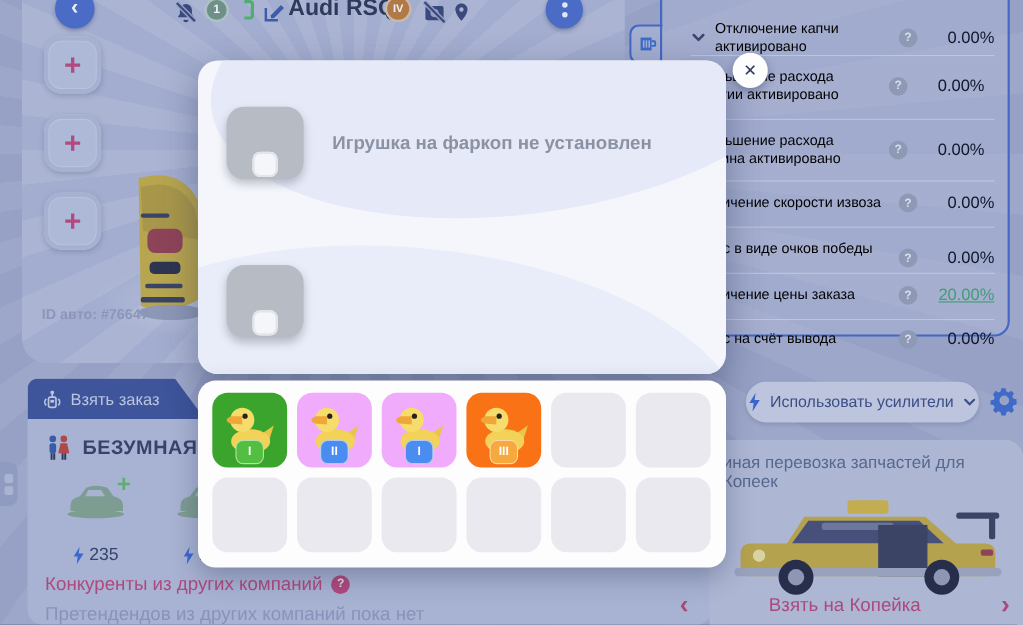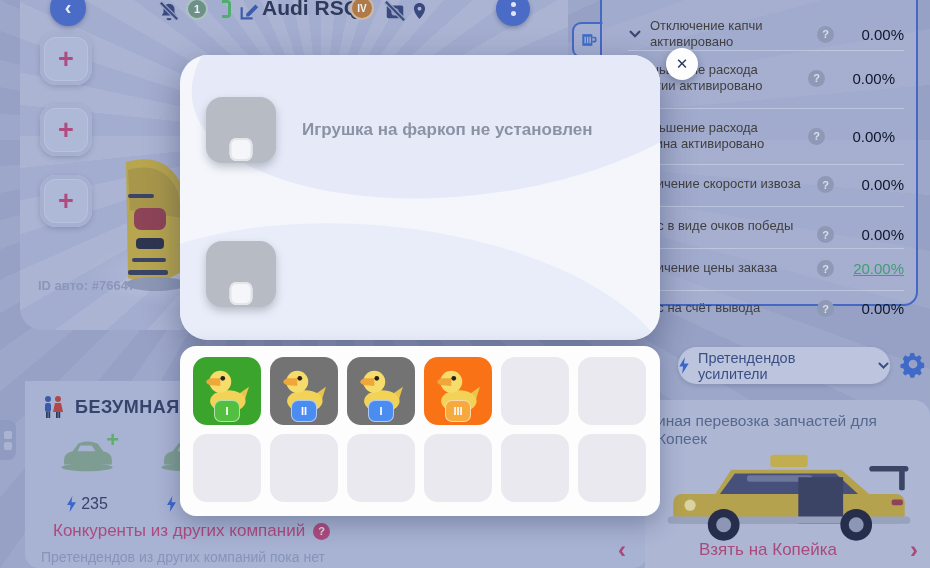--- a/index.html
+++ b/index.html
@@ -46,21 +46,21 @@
   .grn-bracket{position:absolute;left:222px;top:0px;width:9px;height:18px;
     border:3px solid #4fae6e;border-left:none;border-radius:0 4px 4px 0;}
   
   .bonus{position:absolute;left:600px;top:-14px;width:318px;height:320px;
     border:2px solid #4468c4;border-radius:14px;background:rgba(175,185,215,.45);}
   .mug-tab{position:absolute;left:572px;top:22px;width:31px;height:36px;
     border:2px solid #4468c4;border-right:none;border-radius:9px 0 0 9px;
     background:#a4aed0;display:flex;align-items:center;justify-content:center;cursor:pointer;}
   .mug-tab svg{width:20px;height:20px;color:#3b6cc8;}
   .brow{position:absolute;left:26px;width:276px;display:flex;align-items:center;gap:8px;}
-  .brow .lbl{flex:1;font-size:13px;color:#404040;line-height:1.25;}
+  .brow .lbl{flex:1;font-size:13px;color:#000000;line-height:1.25;}
   .brow .q{width:17px;height:17px;border-radius:50%;background:#8e99b6;color:#d8dfee;
     font-size:11px;font-weight:bold;display:flex;align-items:center;justify-content:center;flex:none;cursor:pointer;}
   .brow .val{width:62px;text-align:right;font-size:15px;color:#0f172a;flex:none;}
   .brow .val.green{color:#3f9e72;text-decoration:underline;}
   .bsep{position:absolute;left:26px;width:276px;height:1px;background:rgba(235,240,250,.38);}
   .chev-d{width:14px;height:14px;flex:none;color:#3a4870;}
   .trophy{width:15px;height:15px;flex:none;color:#2f3b5e;margin-left:2px;}
   
   .order-tab{position:absolute;left:25px;top:344px;width:162px;height:38px;background:#3e549b;
     clip-path:polygon(0 0, calc(100% - 28px) 0, 100% 100%, 0 100%);
@@ -71,25 +71,25 @@
     background:#a8b2d2;border-radius:0 14px 14px 14px;}
   .evt-head{position:absolute;left:16px;top:14px;display:flex;align-items:center;gap:10px;}
   .evt-head .ppl{width:24px;height:24px;}
   .evt-head .t{font-size:18px;font-weight:bold;color:#36446c;letter-spacing:.5px;}
   .slot{position:absolute;top:52px;width:80px;text-align:center;}
   .slot .carsvg{width:62px;height:42px;color:#7d9c92;}
   .slot .plus{position:absolute;top:-6px;right:8px;color:#5fae6e;font-size:22px;font-weight:bold;}
   .energy{display:flex;align-items:center;justify-content:center;gap:4px;margin-top:16px;}
   .energy svg{width:11px;height:16px;color:#3b66cc;}
   .energy b{font-size:16px;color:#36446c;font-weight:normal;}
-  .comp-title{position:absolute;left:28px;top:140px;display:flex;align-items:center;gap:8px;
+  .comp-title{position:absolute;left:16px;top:140px;display:flex;align-items:center;gap:8px;
     font-size:17px;color:#ad4a7e;}
   .comp-title .q{width:17px;height:17px;border-radius:50%;background:#ad4a7e;color:#e9d8e2;
     font-size:11px;font-weight:bold;display:flex;align-items:center;justify-content:center;cursor:pointer;}
-  .comp-note{position:absolute;left:16px;top:168px;font-size:14px;color:#8793ba;}
+  .comp-note{position:absolute;left:16px;top:168px;font-size:17px;color:#8793ba;}
   .side-tab{position:absolute;left:0;top:420px;width:16px;height:40px;background:#8f9bc0;
     border-radius:0 8px 8px 0;display:flex;flex-direction:column;align-items:center;justify-content:center;gap:3px;cursor:pointer;}
   .side-tab i{width:8px;height:8px;background:#aab4d2;border-radius:2px;}
   
   .boost-btn{position:absolute;left:678px;top:347px;width:212px;height:37px;border-radius:19px;
     background:#bcc5dd;display:flex;align-items:center;justify-content:center;gap:8px;cursor:pointer;
     box-shadow:0 2px 4px rgba(50,60,100,.2);}
   .boost-btn svg.bolt{width:12px;height:17px;color:#3b66cc;}
   .boost-btn span{font-size:14.5px;color:#3b4f86;}
   .boost-btn svg.cd{width:13px;height:13px;color:#3b4f86;}
@@ -97,21 +97,21 @@
   .gear-btn svg{width:30px;height:30px;}
   
   .special{position:absolute;left:645px;top:400px;width:285px;height:168px;
     background:#adb7d4;border-radius:16px 16px 0 0;}
   .special .title{position:absolute;left:12px;top:12px;width:264px;font-size:15.5px;color:#57688e;}
   .special .taxi{position:absolute;left:8px;top:38px;width:272px;height:112px;}
   .carousel{position:absolute;left:618px;top:538px;width:300px;display:flex;align-items:center;}
   .carousel .nav{color:#aa4a7c;font-size:24px;font-weight:bold;cursor:pointer;line-height:1;}
   .carousel .cap{flex:1;text-align:center;font-size:17px;color:#aa4a7c;}
   
-  .modal{position:absolute;left:180px;top:55px;width:480px;height:285px;border-radius:28px;
+  .modal{position:absolute;left:180px;top:55px;width:480px;height:285px;border-radius:18px;
     background:#f4f6fc;box-shadow:0 12px 34px rgba(25,35,70,.38);overflow:hidden;z-index:10;}
   .wave1{position:absolute;right:-90px;top:-120px;width:560px;height:260px;border-radius:50%;
     background:#e6eaf8;transform:rotate(-7deg);}
   .wave2{position:absolute;left:-120px;top:170px;width:620px;height:300px;border-radius:50%;
     background:#e9edf9;transform:rotate(5deg);}
   .m-item{position:absolute;left:26px;display:flex;align-items:center;gap:26px;}
   .slot-ico{position:relative;width:70px;height:66px;border-radius:16px;background:#b7bbc3;
     box-shadow:0 4px 8px rgba(90,95,110,.35);flex:none;}
   .slot-ico i{position:absolute;left:50%;transform:translateX(-50%);bottom:2px;width:23px;height:23px;
     border-radius:7px;background:#f5f6f9;box-shadow:inset 0 0 0 2px #e3e5ea;}
@@ -120,21 +120,21 @@
   .m-close{position:absolute;left:666px;top:48px;width:32px;height:32px;border-radius:50%;background:#fdfdfe;
     color:#2e3a5c;font-size:15px;font-weight:bold;display:flex;align-items:center;justify-content:center;
     box-shadow:0 3px 8px rgba(25,35,70,.35);cursor:pointer;z-index:12;}
   
   .grid{position:absolute;left:180px;top:346px;width:480px;height:170px;border-radius:16px;
     background:#fdfdfe;box-shadow:0 8px 24px rgba(25,35,70,.3);z-index:10;
     display:grid;grid-template-columns:repeat(6,68px);grid-template-rows:repeat(2,68px);
     gap:9px;padding:11px 13px;}
   .cell{position:relative;border-radius:14px;background:#e9e9ef;cursor:pointer;
     display:flex;align-items:center;justify-content:center;}
-  .cell.green{background:#3aa42c;} .cell.blue{background:#737373;} .cell.orange{background:#f97316;}
+  .cell.green{background:#3aa42c;} .cell.blue{background:#f0abfc;} .cell.orange{background:#f97316;}
   .cell svg.duck{width:54px;height:54px;}
   .tierbadge{position:absolute;left:50%;transform:translateX(-50%);bottom:3px;
     min-width:26px;height:22px;padding:0 4px;border-radius:7px;
     display:flex;align-items:center;justify-content:center;
     color:#fff;font-size:11px;font-weight:bold;border:1px solid rgba(255,255,255,.55);}
   .cell.green .tierbadge{background:#52bf41;}
   .cell.blue .tierbadge{background:#4b8cf0;}
   .cell.orange .tierbadge{background:#f6a93c;}
 </style>
 </head>
@@ -252,20 +252,30 @@
       <span class="val green">20.00%</span>
     </div>
     <div class="bsep" style="top:302px"></div>
     <div class="brow" style="top:312px">
       <span class="lbl">Бонус на счёт вывода</span>
       <span class="q">?</span>
       <span class="val">0.00%</span>
     </div>
   </div>
 
+  <div class="order-tab">
+    <svg viewBox="0 0 20 20" fill="none" stroke="currentColor" stroke-width="1.8">
+      <rect x="6" y="7" width="8" height="11" rx="2"></rect>
+      <line x1="10" y1="7" x2="10" y2="2"></line>
+        <circle cx="10" cy="2" r="1.2" fill="currentColor"></circle>
+      <rect x="8" y="10" width="4" height="3" fill="currentColor" stroke="none"></rect>
+      <path d="M3.5 9a5 5 0 0 0 0 7M16.5 9a5 5 0 0 1 0 7"></path>
+    </svg>
+    <span>Взять заказ</span>
+  </div>
   <div class="order-card">
     <div class="evt-head">
       <svg class="ppl" viewBox="0 0 24 24">
         <circle cx="7" cy="4" r="3" fill="#3a5ca8"></circle>
           <rect x="4" y="8" width="6" height="9" rx="2" fill="#3a5ca8"></rect>
         <rect x="5" y="17" width="1.8" height="6" fill="#2e3a5c"></rect>
           <rect x="7.4" y="17" width="1.8" height="6" fill="#2e3a5c"></rect>
         <circle cx="17" cy="4" r="3" fill="#b04848"></circle>
           <path d="M14 8h6l2 9h-10z" fill="#b04848"></path>
         <rect x="15" y="17" width="1.8" height="6" fill="#2e3a5c"></rect>
@@ -309,21 +319,21 @@
   </div>
   <div class="side-tab">
       <i></i>
       <i></i>
     </div>
 
   <div class="boost-btn">
     <svg class="bolt" viewBox="0 0 12 18" fill="currentColor">
         <path d="M7 0 1 10h4l-1 8 7-11H6z"></path>
       </svg>
-    <span>Претендендов усилители</span>
+    <span>Использовать усилители</span>
     <svg class="cd" viewBox="0 0 16 16" fill="none" stroke="currentColor" stroke-width="2.4" stroke-linecap="round">
         <path d="M3 5.5 L8 10.5 L13 5.5"></path>
       </svg>
   </div>
   <div class="gear-btn">
     <svg viewBox="0 0 24 24" fill="currentColor">
       <path d="M12 8.5a3.5 3.5 0 1 0 0 7 3.5 3.5 0 0 0 0-7zm9 5-.1 1.5-2.3.6-.7 1.6 1.2 2-1.9 1.9-2-1.2-1.6.7-.6 2.3H9.9l-.6-2.3-1.6-.7-2 1.2-1.9-1.9 1.2-2-.7-1.6-2.3-.6v-2.9l2.3-.6.7-1.6-1.2-2L5.7 5l2 1.2 1.6-.7.6-2.3h3l.6 2.3 1.6.7 2-1.2L19 7l-1.2 2 .7 1.6 2.3.6z"></path>
       <circle cx="12" cy="12" r="2.4" fill="#96a1c5"></circle>
     </svg>
   </div>

